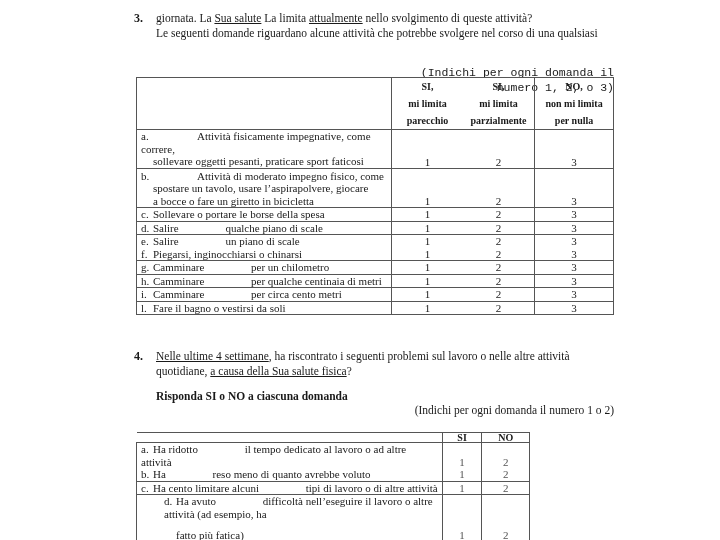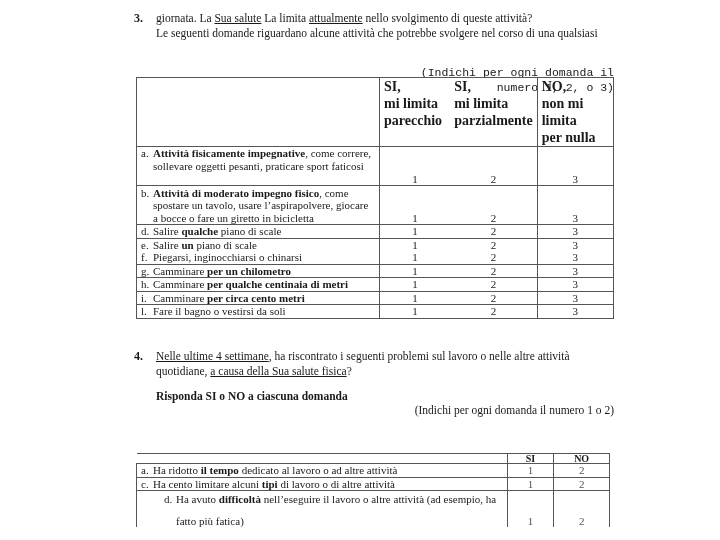--- a/index.html
+++ b/index.html
@@ -2,35 +2,35 @@
 <html><head>
   <meta charset="utf-8">
   <style>
     html, body { margin: 0; padding: 0; background: #ffffff; }
     body { width: 720px; height: 540px; position: relative; overflow: hidden;
            font-family: "Liberation Serif", "DejaVu Serif", serif; color: #1a1a1a; }
     .abs { position: absolute; }
     .qnum { font-weight: bold; font-size: 12px; }
     .qtext { font-size: 11.5px; line-height: 15px; }
     .u { text-decoration: underline; }
-    .b { font-weight: bold; }
+    .b { font-weight: normal; margin-left: 44px; }
     .right { text-align: right; }
     
     .t1 { position: absolute; left: 136px; top: 77px; width: 478px; border-collapse: collapse; font-size: 11px; }
     .t1 td { border-left: 1px solid #555; border-right: 1px solid #555; padding: 0 4px; vertical-align: bottom; line-height: 12.5px; }
     .t1 td.num { text-align: center; }
     .t1 tr.sep td { border-top: 1px solid #555; }
     .t1 tr.top td { border-top: 1px solid #555; }
     .t1 tr.last td { border-bottom: 1px solid #555; }
-    .t1 .hdr td { font-size: 14px; font-weight: bold; vertical-align: top; line-height: 17px; }
+    .t1 .hdr td { font-size: 10px; font-weight: bold; text-align: center; vertical-align: top; line-height: 17px; }
     .t1 .hdr td.blank { }
     .lbl { display: inline-block; width: 12px; }
     .ind { padding-left: 12px; display: block; }
     
-    .t2 { position: absolute; left: 136px; top: 453px; width: 474px; border-collapse: collapse; font-size: 11px; }
+    .t2 { position: absolute; left: 136px; top: 432px; width: 394px; border-collapse: collapse; font-size: 11px; }
     .t2 td { border-left: 1px solid #555; border-right: 1px solid #555; padding: 0 4px; line-height: 12.5px; vertical-align: bottom; }
     .t2 td.num { text-align: center; color: #555; }
     .t2 tr.sep td { border-top: 1px solid #555; }
     .t2 tr.top td { border-top: 1px solid #555; }
     .t2 .hdr td { font-size: 10px; font-weight: bold; text-align: center; line-height: 9px; }
   </style>
 </head>
 <body>
 
 <div class="abs qnum" style="left:134px; top:11px;">3.</div>
@@ -55,20 +55,26 @@
     <td><span>NO,</span><br><span>non mi limita</span><br><span>per nulla</span></td>
   </tr>
   <tr class="sep">
     <td style="height:38px; vertical-align:top;"><span class="lbl">a.</span><span class="b">Attività fisicamente impegnative</span><span>, come correre,</span><span class="ind">sollevare oggetti pesanti, praticare sport faticosi</span></td>
     <td class="num" style="border-right:none;">1</td>
     <td class="num" style="border-left:none;">2</td>
     <td class="num">3</td>
   </tr>
   <tr class="sep">
     <td style="height:38px;"><span class="lbl">b.</span><span class="b">Attività di moderato impegno fisico</span><span>, come</span><span class="ind">spostare un tavolo, usare l’aspirapolvere, giocare</span><span class="ind">a bocce o fare un giretto in bicicletta</span></td>
+    <td class="num" style="border-right:none;">1</td>
+    <td class="num" style="border-left:none;">2</td>
+    <td class="num">3</td>
+  </tr>
+  <tr class="sep">
+    <td><span class="lbl">c.</span><span>Sollevare o portare le borse della spesa</span></td>
     <td class="num" style="border-right:none;">1</td>
     <td class="num" style="border-left:none;">2</td>
     <td class="num">3</td>
   </tr>
   <tr class="sep">
     <td><span class="lbl">d.</span><span>Salire </span><span class="b">qualche</span><span> piano di scale</span></td>
     <td class="num" style="border-right:none;">1</td>
     <td class="num" style="border-left:none;">2</td>
     <td class="num">3</td>
   </tr>
@@ -129,20 +135,25 @@
       <tr class="top hdr">
     <td style="height:9px; border-left:none;"></td>
     <td>SI</td>
     <td>NO</td>
   </tr>
   <tr class="sep">
     <td><span class="lbl">a.</span><span>Ha ridotto </span><span class="b">il tempo</span><span> dedicato al lavoro o ad altre attività</span></td>
     <td class="num">1</td>
     <td class="num">2</td>
   </tr>
+  <tr>
+    <td><span class="lbl">b.</span><span>Ha </span><span class="b">reso</span><span> meno di quanto avrebbe voluto</span></td>
+    <td class="num">1</td>
+    <td class="num">2</td>
+  </tr>
   <tr class="sep">
     <td><span class="lbl">c.</span><span>Ha cento limitare alcuni </span><span class="b">tipi</span><span> di lavoro o di altre attività</span></td>
     <td class="num">1</td>
     <td class="num">2</td>
   </tr>
   <tr class="sep">
     <td style="height:36px;padding-left:27px;"><span class="lbl">d.</span><span>Ha avuto </span><span class="b">difficoltà</span><span> nell’eseguire il lavoro o altre attività (ad esempio, ha</span><span class="ind" style="margin-top:9px;">fatto più fatica)</span></td>
     <td class="num">1</td>
     <td class="num">2</td>
   </tr>

